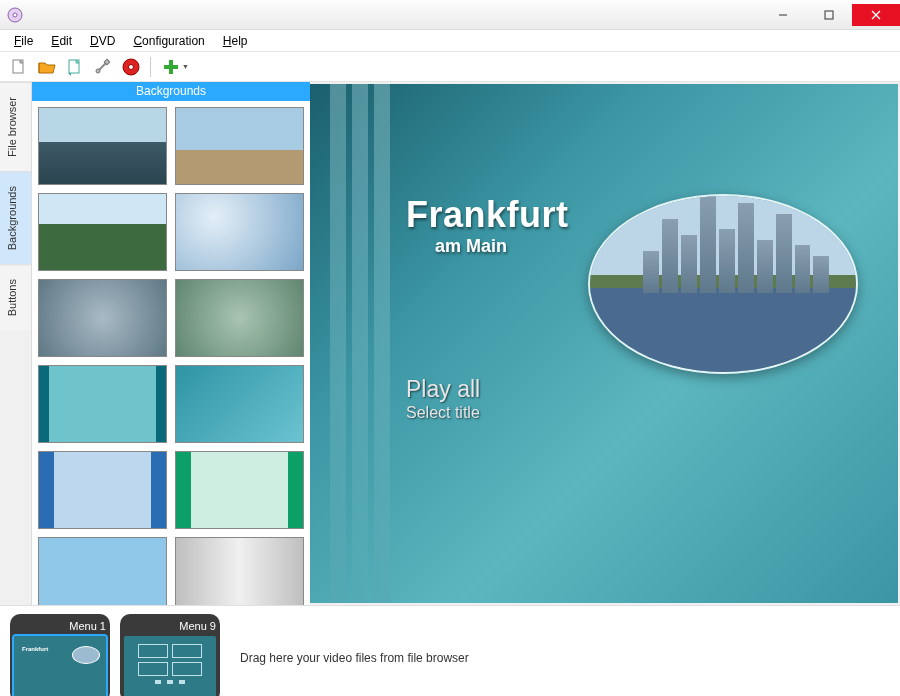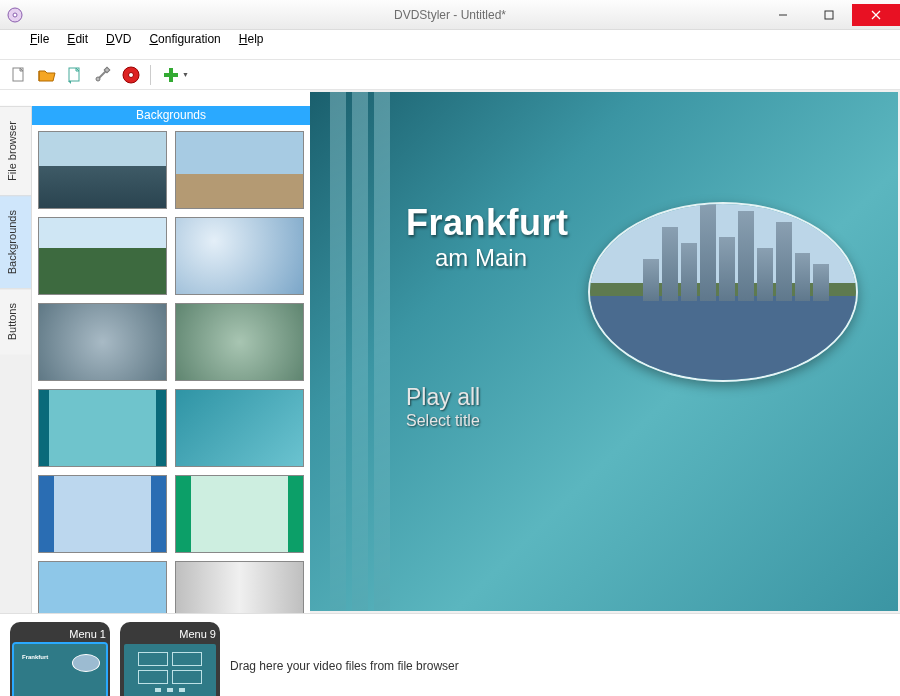--- a/index.html
+++ b/index.html
@@ -8,87 +8,86 @@
 
 .titlebar { height: 30px; display: flex; align-items: center; background: linear-gradient(#fdfdfd,#ebebeb); border-bottom: 1px solid #dcdcdc; position: relative; }
 .titlebar .app-icon { width: 30px; height: 30px; display: flex; align-items: center; justify-content: center; }
 .titlebar .app-icon svg { width: 16px; height: 16px; }
 .titlebar .title { position: absolute; left: 0; right: 0; text-align: center; font-size: 12px; color: #6d6d6d; pointer-events: none; }
 .winbtns { margin-left: auto; display: flex; }
 .winbtn { width: 46px; height: 22px; display: flex; align-items: center; justify-content: center; font-size: 10px; color: #333; cursor: pointer; }
 .winbtn.close { background: #e81123; color: #fff; width: 48px; height: 22px; }
 
 
-.menubar { height: 30px; display: flex; align-items: flex-start; padding: 0 22px; gap: 2px; font-size: 12px; color: #000; border-bottom: 1px solid #e5e5e5; }
+.menubar { height: 22px; display: flex; align-items: center; padding: 0 6px; gap: 2px; font-size: 12px; color: #000; border-bottom: 1px solid #e5e5e5; }
 .menuitem { padding: 2px 8px; cursor: pointer; }
 .menuitem u { text-decoration: underline; }
 
 
 .toolbar { height: 30px; display: flex; align-items: center; padding: 2px 6px; gap: 2px; border-bottom: 1px solid #e5e5e5; }
 .toolbtn { width: 26px; height: 26px; display: flex; align-items: center; justify-content: center; border-radius: 2px; cursor: pointer; }
 .toolsep { width: 1px; height: 20px; background: #ccc; margin: 0 4px; }
 .toolbtn svg { width: 20px; height: 20px; }
 .toolbtn .dropdown-arrow { font-size: 7px; margin-left: 1px; color: #555; }
 
 
 .main { height: 523px; display: flex; }
 
 
-.sidebar { width: 310px; display: flex; border-right: 0; margin-top: 16px; }
+.sidebar { width: 310px; display: flex; border-right: 0; }
 .vtabs { width: 32px; display: flex; flex-direction: column; background: #f0f0f0; border-right: 1px solid #dcdcdc; }
 .vtab { flex: 0 0 auto; writing-mode: vertical-rl; transform: rotate(180deg); padding: 14px 6px; font-size: 11px; text-align: center; cursor: pointer; border-bottom: 1px solid #dcdcdc; background: #f4f4f4; color: #333; }
 .vtab.active { background: #cfe6fb; }
 .bg-panel { flex: 1; display: flex; flex-direction: column; background: #fff; }
 .bg-header { height: 19px; background: #2aa9ff; color: #fff; font-size: 12px; text-align: center; line-height: 19px; }
 .bg-scroll { flex: 1; overflow-y: auto; padding: 6px; position: relative; }
 .bg-grid { display: grid; grid-template-columns: 1fr 1fr; gap: 8px; }
 .bg-thumb { height: 78px; border: 1px solid #888; cursor: pointer; background-size: cover; background-position: center; }
 .bg-scroll::-webkit-scrollbar { width: 16px; }
 .bg-scroll::-webkit-scrollbar-track { background: #f0f0f0; }
 .bg-scroll::-webkit-scrollbar-thumb { background: #c2c2c2; border-radius: 2px; }
 
 
 .preview-wrap { flex: 1; padding: 2px 2px 2px 0; background: #f0f0f0; }
 .preview { width: 100%; height: 100%; position: relative; overflow: hidden; background: linear-gradient(135deg,#1a5f6d 0%, #3b95a3 30%, #5bb6bf 60%, #3b95a3 100%); }
 .preview .stripes { position: absolute; left: 20px; top: 0; bottom: 0; width: 60px; display: flex; gap: 6px; opacity: 0.35; }
 .preview .stripes div { flex: 1; background: linear-gradient(to bottom,#b5e3e9,#5aa7b1); }
 .preview .title1 { position: absolute; left: 96px; top: 110px; color: #fff; font-size: 36px; font-weight: 700; text-shadow: 1px 2px 3px rgba(0,0,0,.5); letter-spacing: .5px; }
-.preview .title2 { position: absolute; left: 125px; top: 152px; color: #fff; font-size: 24px; font-weight: 400; text-shadow: 1px 2px 3px rgba(0,0,0,.5); }
+.preview .title2 { position: absolute; left: 125px; top: 152px; color: #fff; font-size: 18px; font-weight: 700; text-shadow: 1px 2px 3px rgba(0,0,0,.5); }
 .preview .btn1 { position: absolute; left: 96px; top: 292px; color: #e6e6e6; font-size: 23px; text-shadow: 1px 1px 2px rgba(0,0,0,.6); cursor: pointer; }
 .preview .btn2 { position: absolute; left: 96px; top: 320px; color: #e6e6e6; font-size: 16px; text-shadow: 1px 1px 2px rgba(0,0,0,.6); cursor: pointer; }
 .preview .oval { position: absolute; right: 40px; top: 110px; width: 270px; height: 180px; border-radius: 50%; overflow: hidden; border: 2px solid rgba(255,255,255,.85); box-shadow: 0 4px 12px rgba(0,0,0,.35); }
 .preview .oval .city { width: 100%; height: 100%; background: linear-gradient(to bottom,#bcd6e8 0%, #bcd6e8 45%, #5e7a4f 45%, #5e7a4f 52%, #4a6b8f 52%, #4a6b8f 100%); position: relative; }
 .preview .oval .buildings { position: absolute; bottom: 45%; left: 20%; right: 10%; height: 60%; display: flex; align-items: flex-end; gap: 3px; }
 .preview .oval .buildings span { flex: 1; background: linear-gradient(#8aa0b2,#5f788c); }
 
 
 .strip { height: 104px; background: #fff; border-top: 1px solid #e0e0e0; display: flex; align-items: center; padding: 6px 10px; gap: 10px; }
 .menu-thumb { width: 100px; height: 88px; background: #3a3a3a; border-radius: 10px; padding: 4px; display: flex; flex-direction: column; cursor: pointer; }
 .menu-thumb.active .mt-inner { outline: 2px solid #2aa9ff; }
 .menu-thumb .mt-label { color: #fff; font-size: 11px; text-align: right; padding: 2px 0 4px; }
 .menu-thumb .mt-inner { flex: 1; background: #2f7a87; border-radius: 2px; position: relative; overflow: hidden; }
 .mt-inner.preview-mini .mini-title { position:absolute; left:8px; top:10px; color:#fff; font-size:6px; font-weight:700; }
 .mt-inner.preview-mini .mini-oval { position:absolute; right:6px; top:10px; width:28px; height:18px; border-radius:50%; background:#9cbbd1; border:1px solid #fff; }
 .mt-inner.grid-mini { display:grid; grid-template-columns:1fr 1fr; grid-template-rows:1fr 1fr; gap:4px; padding:8px 14px 14px; }
 .mt-inner.grid-mini div { border:1px solid #bde1e6; }
 .mt-inner.grid-mini .controls { grid-column:1 / span 2; display:flex; justify-content:center; gap:6px; align-items:center; border:none; }
 .mt-inner.grid-mini .controls span { width:6px; height:4px; background:#bde1e6; }
-.strip .hint { font-size: 12px; color: #333; margin-left: 0; }
+.strip .hint { font-size: 12px; color: #333; margin-left: 10px; }
 </style>
 </head>
 <body>
 
 <div class="titlebar">
   <div class="app-icon">
     <svg viewBox="0 0 16 16">
         <circle cx="8" cy="8" r="7" fill="#e6d0f0" stroke="#8a5fae"></circle>
         <circle cx="8" cy="8" r="2" fill="#fff" stroke="#8a5fae"></circle>
       </svg>
   </div>
-  <div class="title">DVDStyler - Untitled*</div>
   <div class="winbtns">
     <div class="winbtn">
         <svg width="10" height="10">
           <line x1="1" y1="5" x2="9" y2="5" stroke="#333" stroke-width="1"></line>
         </svg>
       </div>
     <div class="winbtn">
         <svg width="10" height="10">
           <rect x="1" y="1" width="8" height="8" fill="none" stroke="#333" stroke-width="1"></rect>
         </svg>

